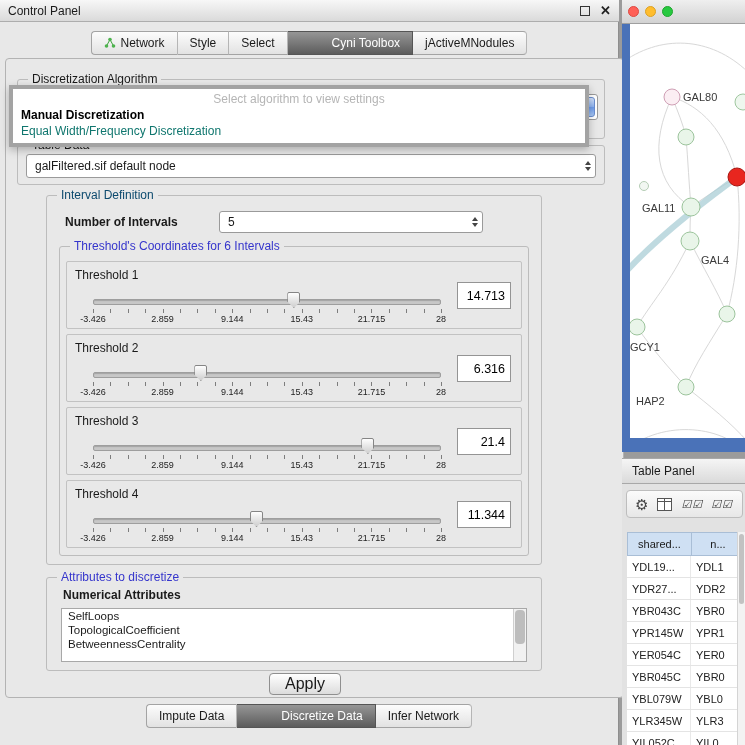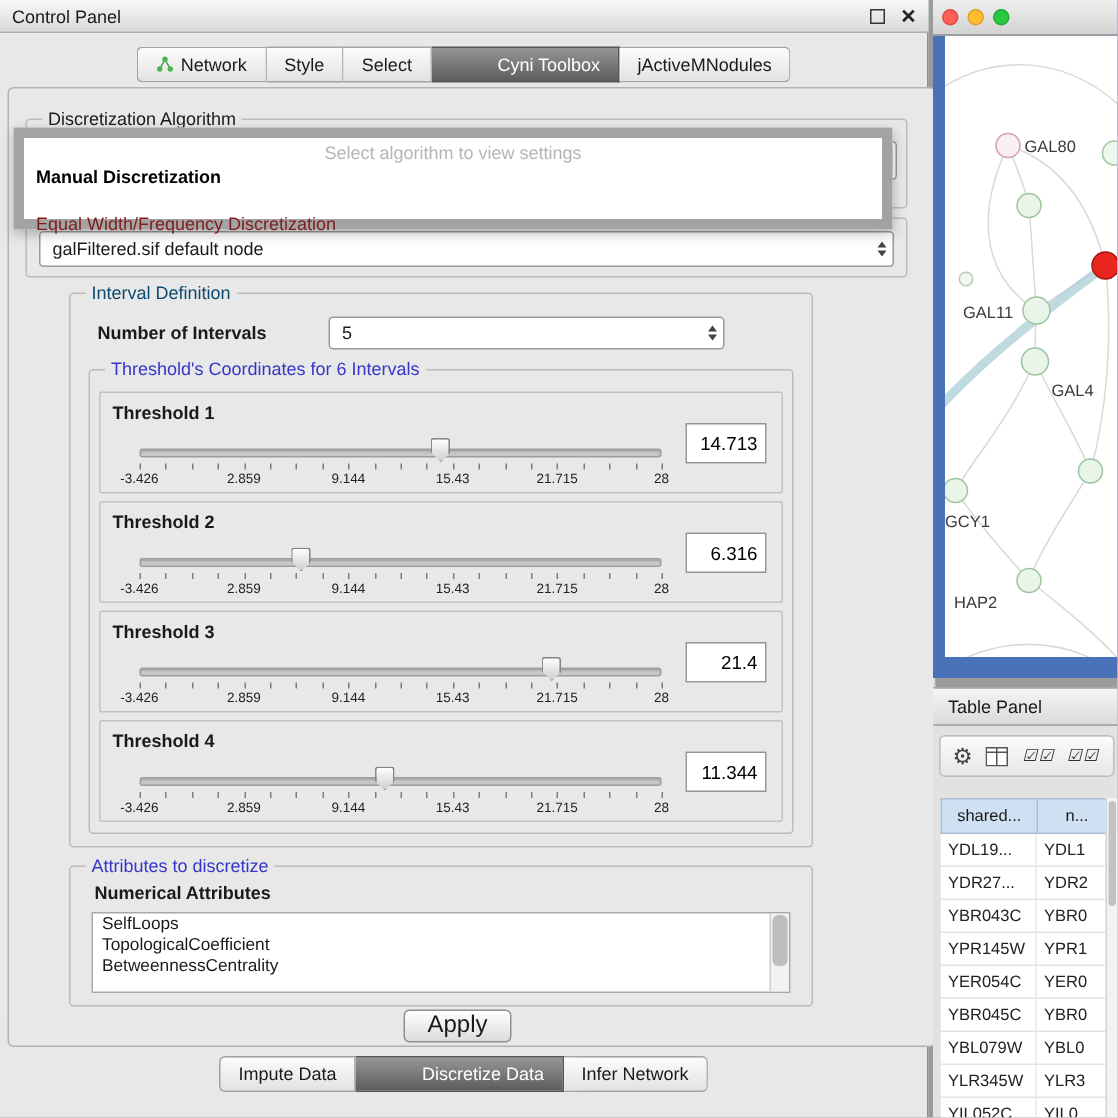--- a/index.html
+++ b/index.html
@@ -35,29 +35,29 @@
   .combo .val{position:absolute;left:8px;top:0;bottom:0;display:flex;align-items:center;white-space:nowrap;overflow:hidden;}
   .step{position:absolute;right:4px;top:50%;transform:translateY(-50%);display:flex;flex-direction:column;gap:2px;align-items:center;}
   .tri-up{width:0;height:0;border-left:3.5px solid transparent;border-right:3.5px solid transparent;border-bottom:4.5px solid #444;}
   .tri-dn{width:0;height:0;border-left:3.5px solid transparent;border-right:3.5px solid transparent;border-top:4.5px solid #444;}
   .aqua{position:absolute;right:2px;top:2px;bottom:2px;width:18px;border-radius:3px;box-sizing:border-box;
         background:linear-gradient(#d3e2fb 0%,#8fb4f2 48%,#6d9bea 52%,#a9c8f6 100%);border:1px solid #6b8fd0;
         display:flex;flex-direction:column;justify-content:center;align-items:center;gap:2px;}
   .aqua .tri-up{border-bottom-color:#fff;}
   .aqua .tri-dn{border-top-color:#fff;}
   
-  .popup{position:absolute;left:3px;top:26px;width:572px;height:54px;background:#fff;border:7px solid #a3a3a3;
+  .popup{position:absolute;left:3px;top:26px;width:572px;height:54px;background:#fff;border:4px solid #a3a3a3;
          box-shadow:0 3px 8px rgba(0,0,0,.25);z-index:40;font-size:12px;}
   .popup .ph{position:absolute;left:0;right:0;top:3px;text-align:center;color:#b5b5b5;}
   .popup .opt1{position:absolute;left:8px;top:19px;font-weight:bold;color:#000;}
-  .popup .opt2{position:absolute;left:8px;top:50px;color:#7f1d1d;}
+  .popup .opt2{position:absolute;left:8px;top:35px;color:#0f766e;}
   
   .lbl-bold{position:absolute;font-size:12px;font-weight:bold;}
   .thr-box{position:relative;height:66px;margin-bottom:5px;border:1px solid #c2c2c2;border-radius:2px;}
-  .thr-name{position:absolute;left:8px;top:6px;font-size:12px;font-weight:bold;}
+  .thr-name{position:absolute;left:8px;top:6px;font-size:12px;font-weight:normal;}
   .slider{position:absolute;left:26px;right:80px;top:32px;height:30px;}
   .track{position:absolute;left:0;right:0;top:5px;height:4px;background:#c7c7c7;border:1px solid #9e9e9e;border-radius:2px;box-shadow:inset 0 1px 1px rgba(0,0,0,.18);}
   .thumb{position:absolute;top:-2px;width:13px;height:16px;margin-left:-6.5px;
          background:linear-gradient(#fefefe,#cfcfcf);border:1px solid #858585;
          clip-path:polygon(0 0,100% 0,100% 60%,50% 100%,0 60%);box-sizing:border-box;border-radius:2px;}
   .ticks{position:absolute;left:0;right:0;top:15px;height:4px;}
   .tick{position:absolute;top:0;width:1px;height:4px;background:#7d7d7d;}
   .tlabs{position:absolute;left:0;right:0;top:20px;height:10px;}
   .tlab{position:absolute;transform:translateX(-50%);font-size:9px;color:#222;white-space:nowrap;}
   .thr-val{position:absolute;right:10px;top:20px;width:54px;height:27px;border:1px solid #949494;background:#fff;

